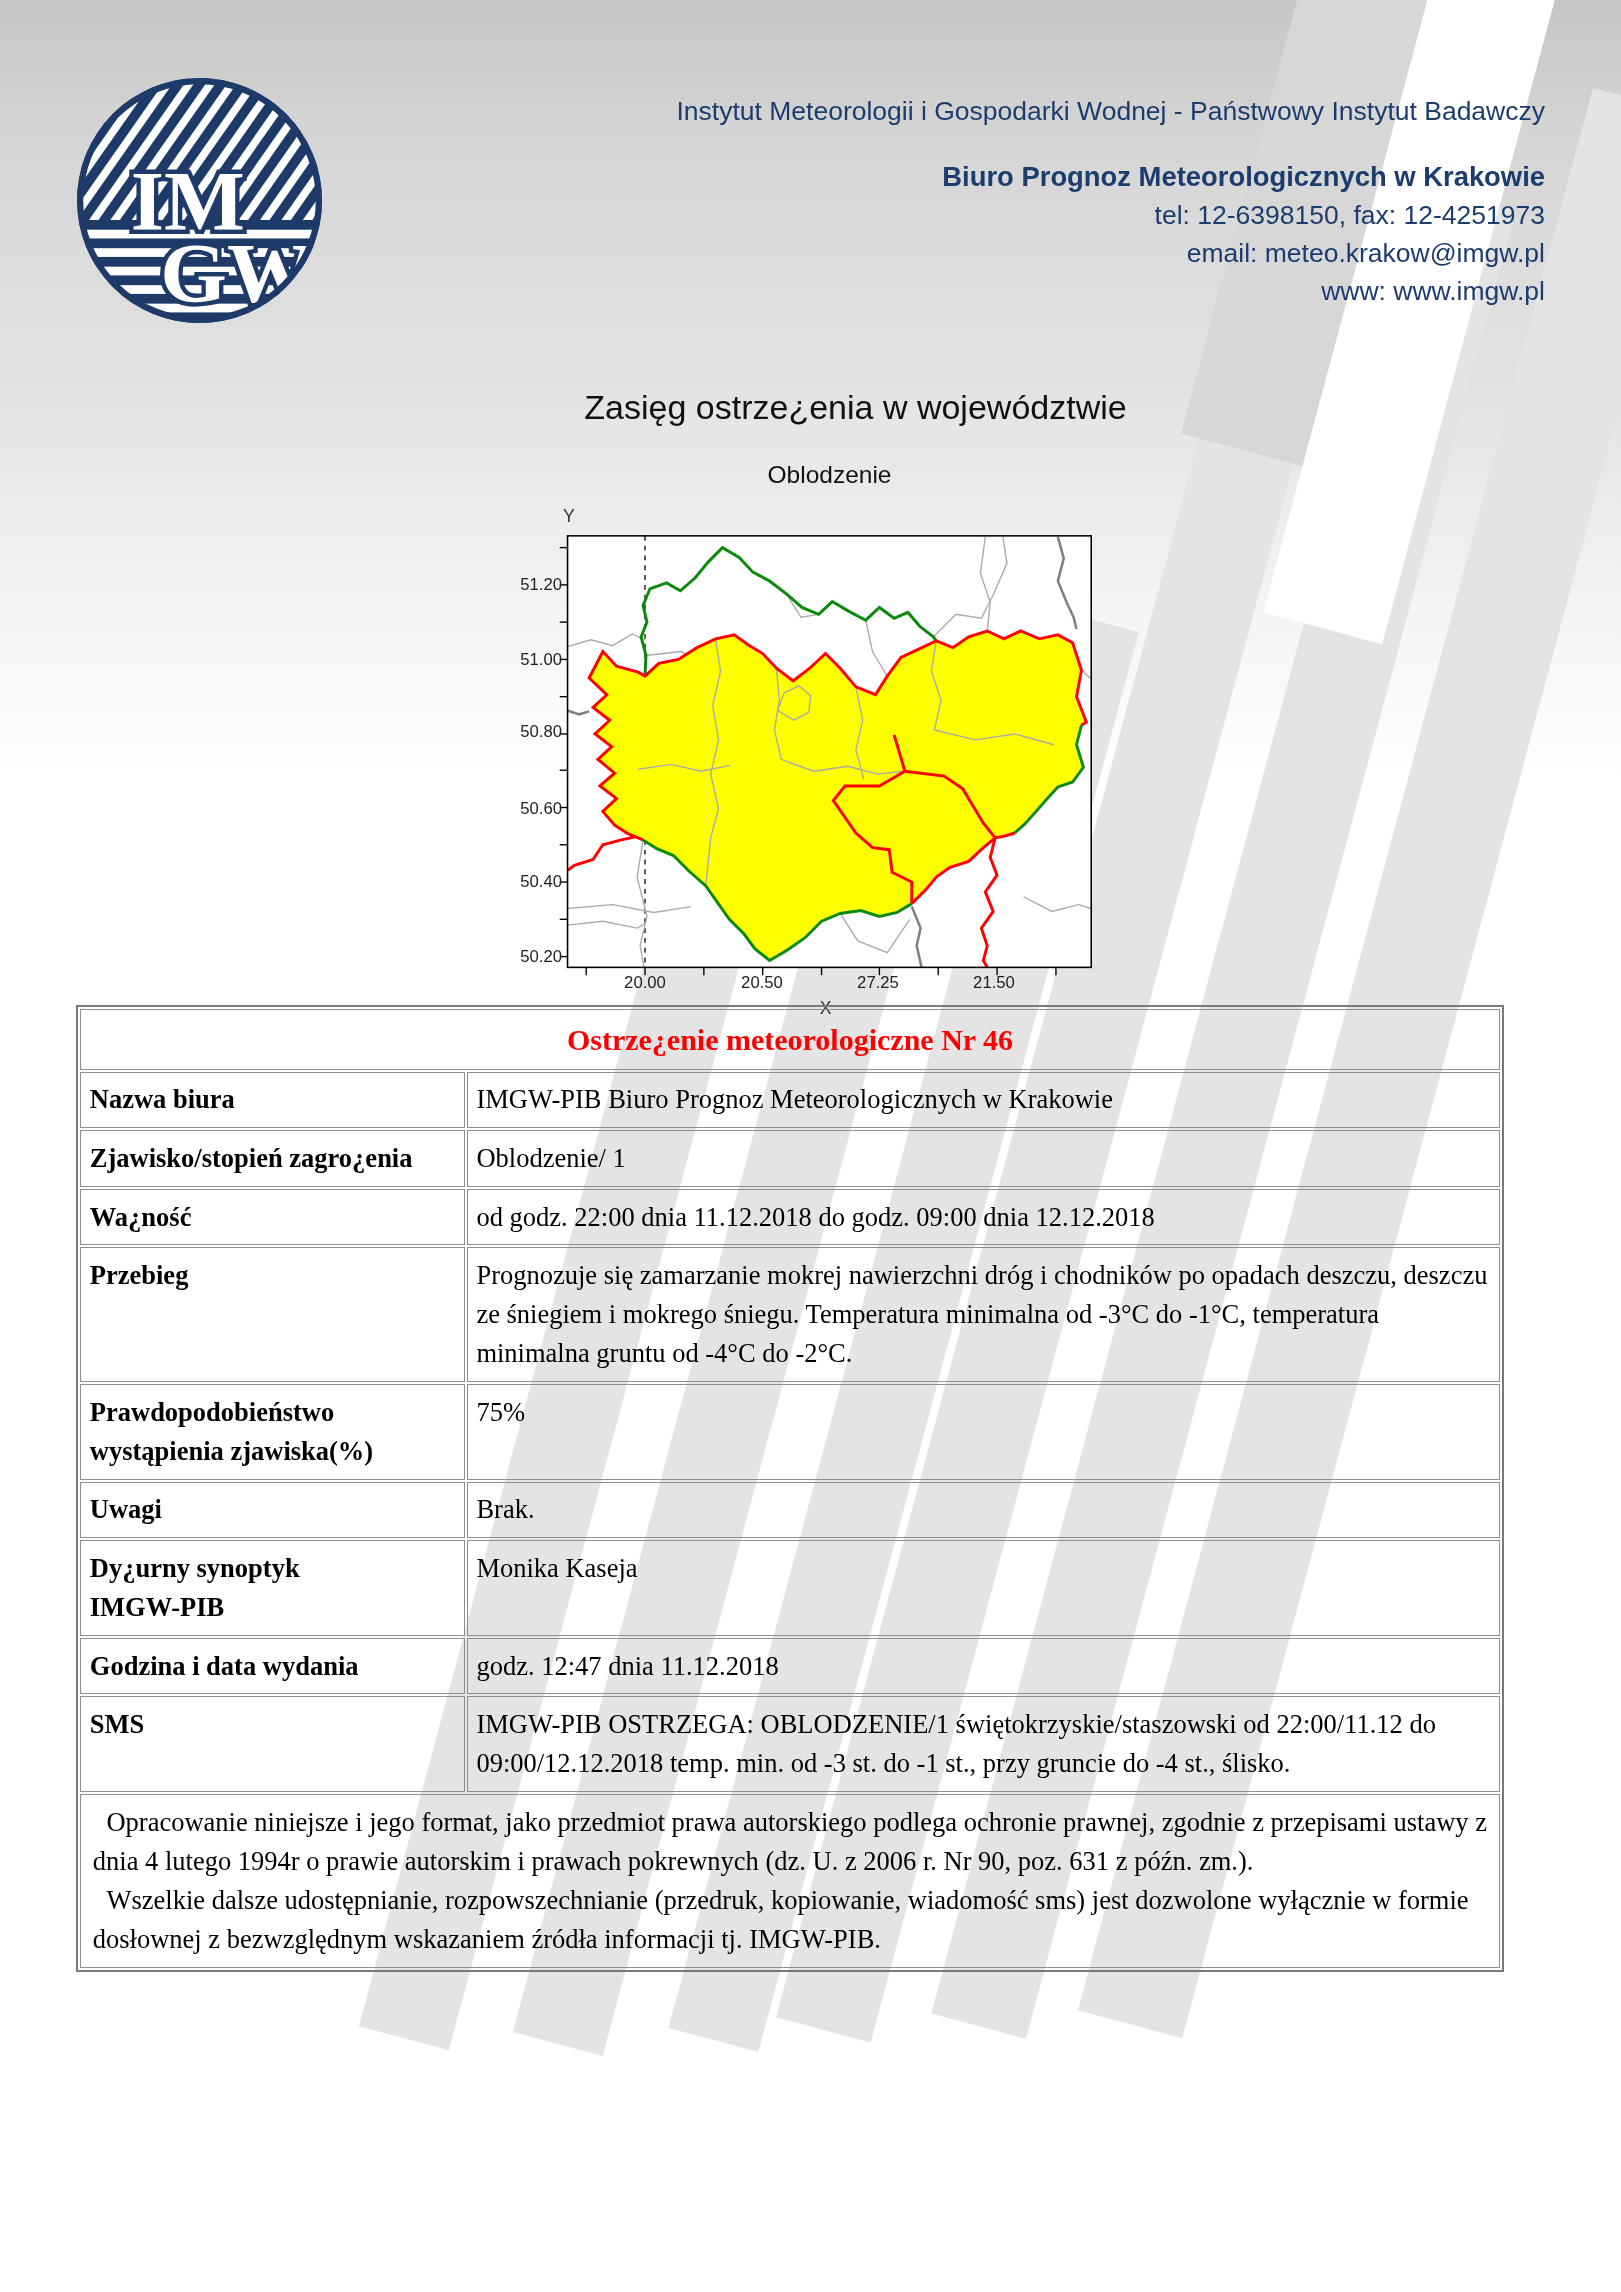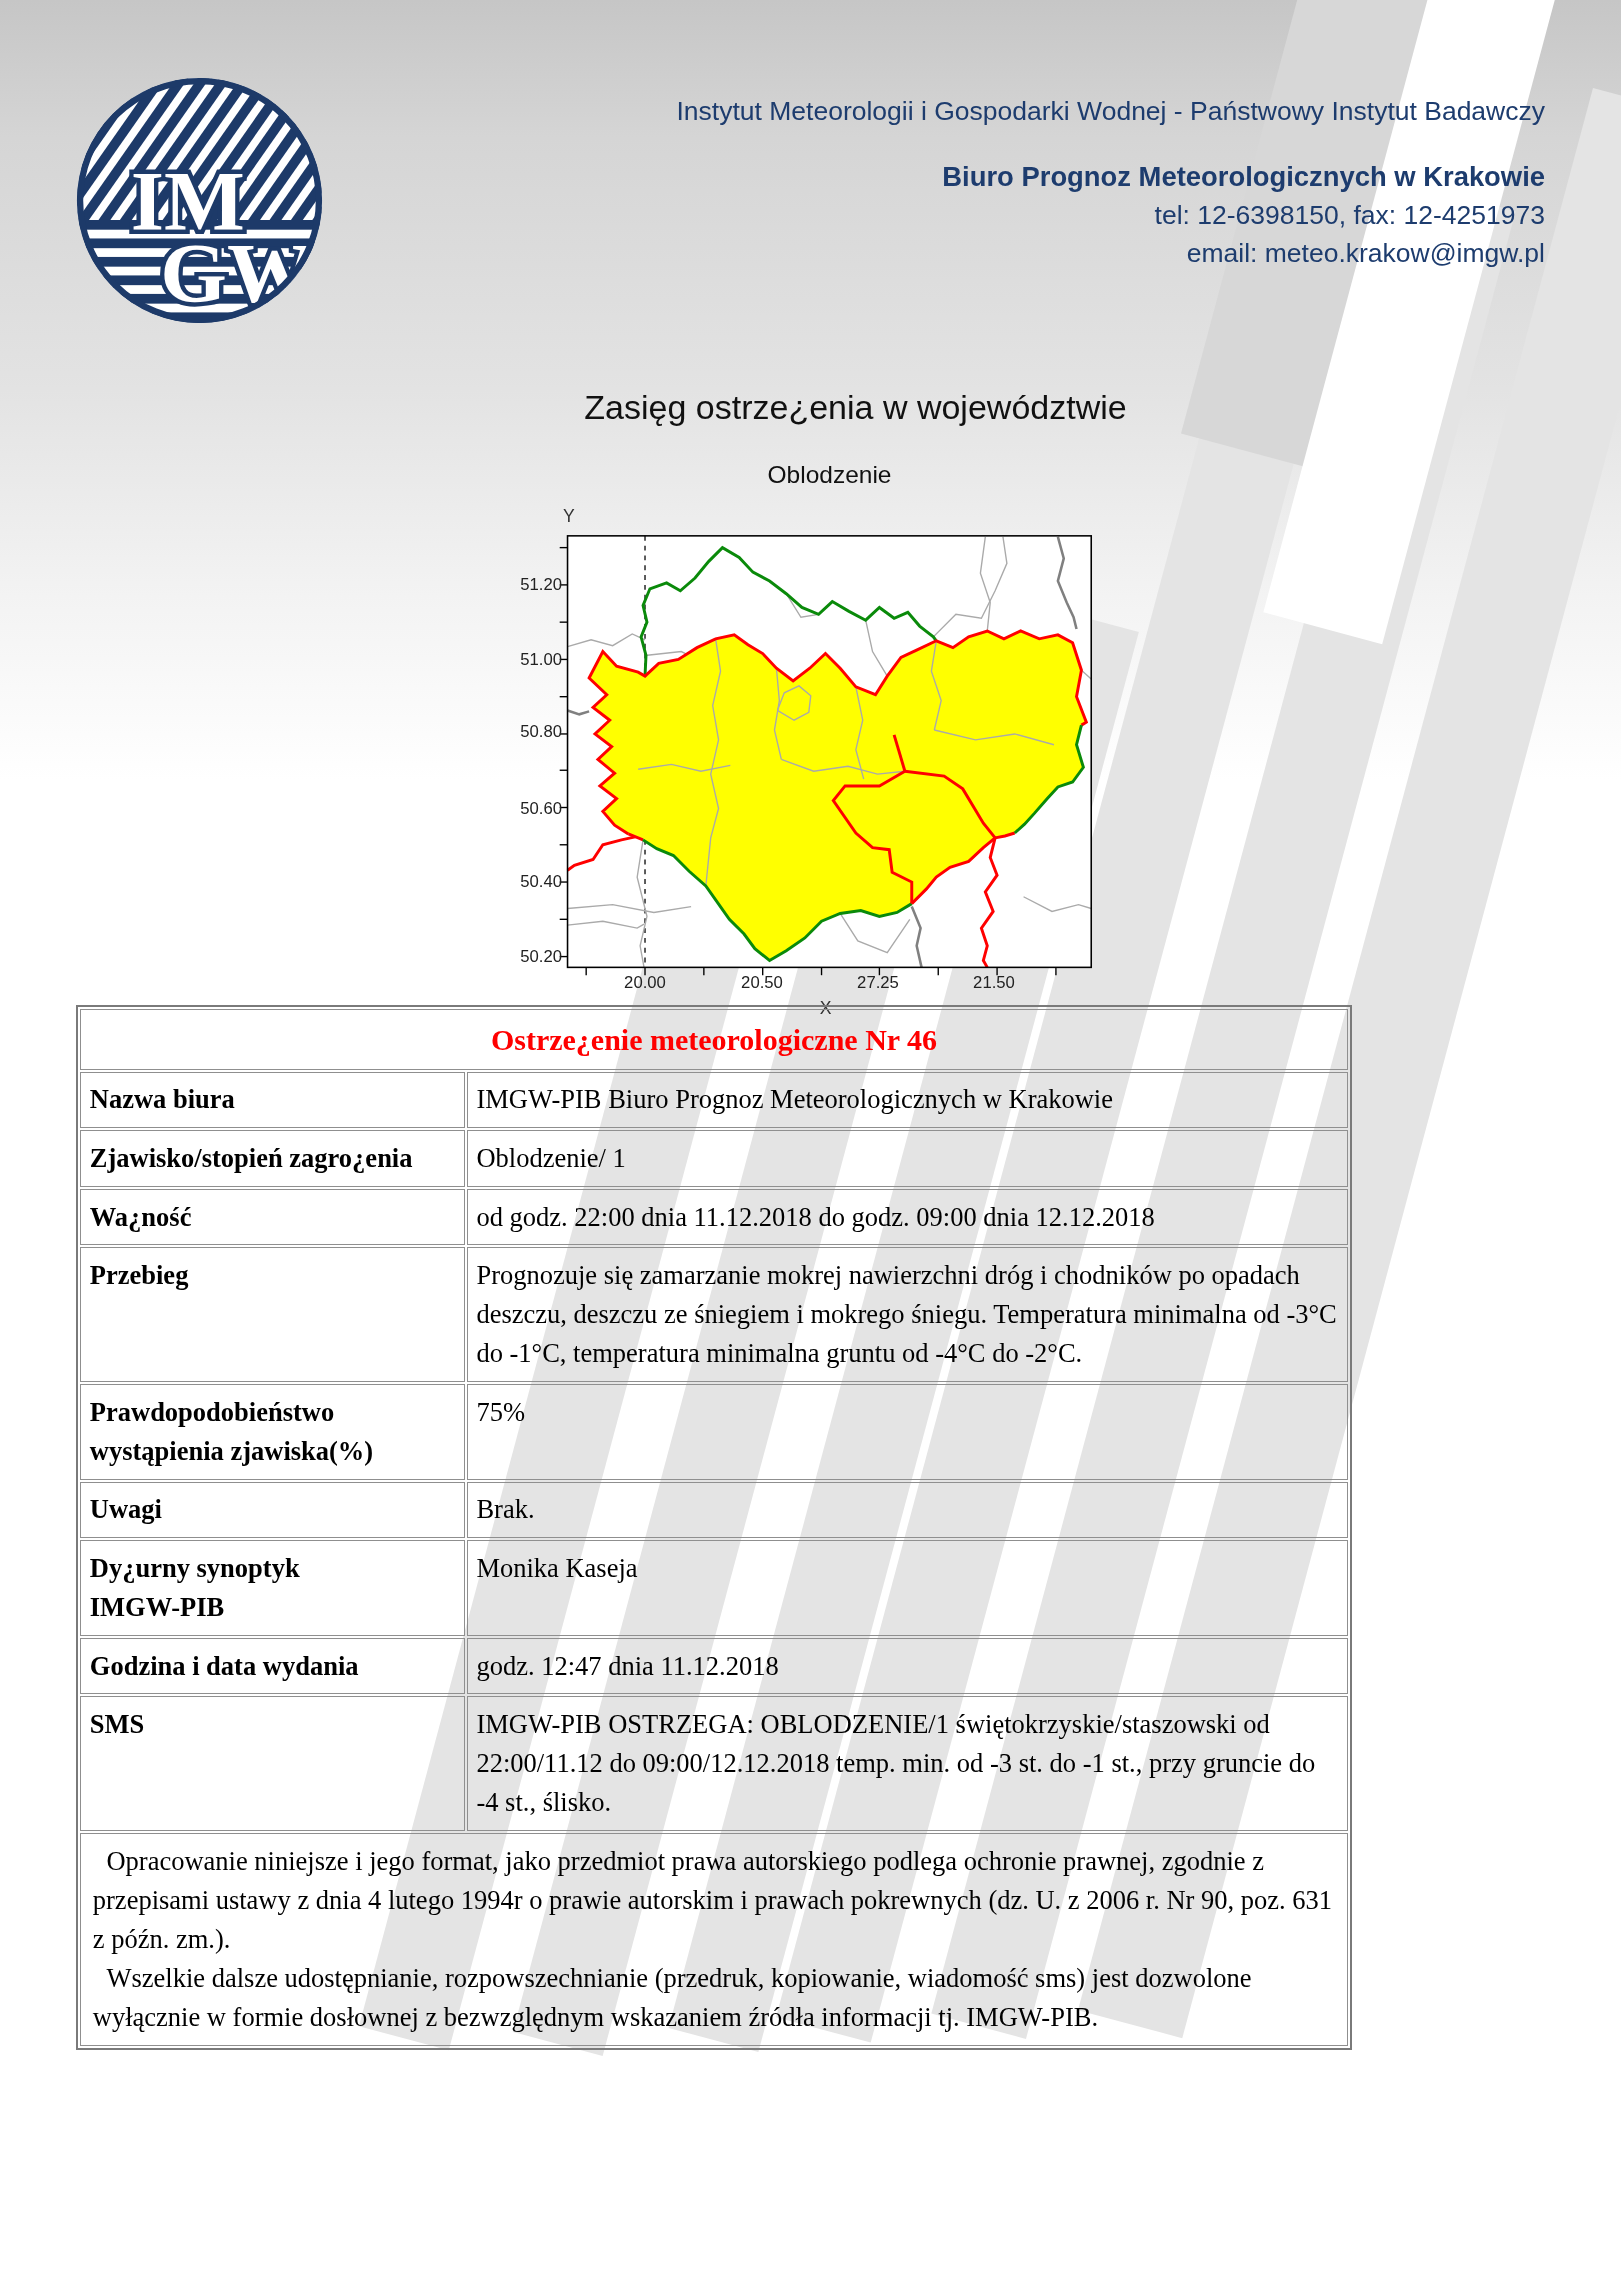--- a/index.html
+++ b/index.html
@@ -42,21 +42,21 @@
   .ytick{width:74px;text-align:right;left:488px;height:19.6px;line-height:19.6px;}
   .yt0{top:575px;} .yt1{top:650px;} .yt2{top:722px;} .yt3{top:799px;} .yt4{top:872px;} .yt5{top:947px;}
   .xtick{width:78px;text-align:center;top:973px;height:19.6px;line-height:19.6px;}
   .xt0{left:606px;} .xt1{left:723px;} .xt2{left:839px;} .xt3{left:955px;}
   .axlbl{position:absolute;font-size:17.6px;color:#333;}
   .ax-y{left:558px;top:506px;width:21.6px;text-align:center;}
   .ax-x{left:810px;top:998px;width:31px;text-align:center;}
 
   
   .wtable{
-    position:absolute;left:76px;top:1005px;width:1276px;
+    position:absolute;left:76px;top:1005px;width:1428px;
     border-collapse:separate;border-spacing:2px;
     border:2px solid #7a7a7a;
     font-family:"Liberation Serif",serif;font-size:26.5px;color:#000;
   }
   .wtable td{border:1px solid #8f8f8f;padding:7.8px 8.8px;vertical-align:top;line-height:39px;background:transparent;}
   .wtable td.lbl{width:365px;font-weight:bold;}
   .wtable td.ttl{text-align:center;font-weight:bold;font-size:30px;color:#ff0000;padding:9.8px 8.8px;}
   .wtable td.ftr{padding:7.8px 11.8px;margin-top:28px;}
   .wtable td.ftr p{margin:0;text-indent:13.7px;line-height:39px;}
   .valbold{font-weight:bold;}
@@ -134,20 +134,21 @@
         <text x="168" y="234" text-anchor="middle" font-family="Liberation Serif, serif" font-weight="bold" font-size="88" fill="#ffffff" stroke="#1d3a69" stroke-width="9" paint-order="stroke">GW</text>
         <circle cx="130" cy="130" r="123" fill="none" stroke="#1d3a69" stroke-width="7"></circle>
       </g>
     </svg>
 
     <div class="hdr">
       <div>Instytut Meteorologii i Gospodarki Wodnej - Państwowy Instytut Badawczy</div>
       <div class="b">Biuro Prognoz Meteorologicznych w Krakowie</div>
       <div>tel: 12-6398150, fax: 12-4251973</div>
       <div>email: meteo.krakow@imgw.pl</div>
+      <div>www: www.imgw.pl</div>
     </div>
 
     <div class="map-heading">Zasięg ostrze¿enia w województwie</div>
     <div class="map-sub">Oblodzenie</div>
 
     <svg class="mapsvg" width="559" height="466" viewBox="0 0 570 475">
 
       <rect x="24" y="12" width="534" height="440" fill="#ffffff" stroke="none"></rect>
 
       <line x1="103" y1="12" x2="103" y2="452" stroke="#000" stroke-width="1.3" stroke-dasharray="5,5"></line>

